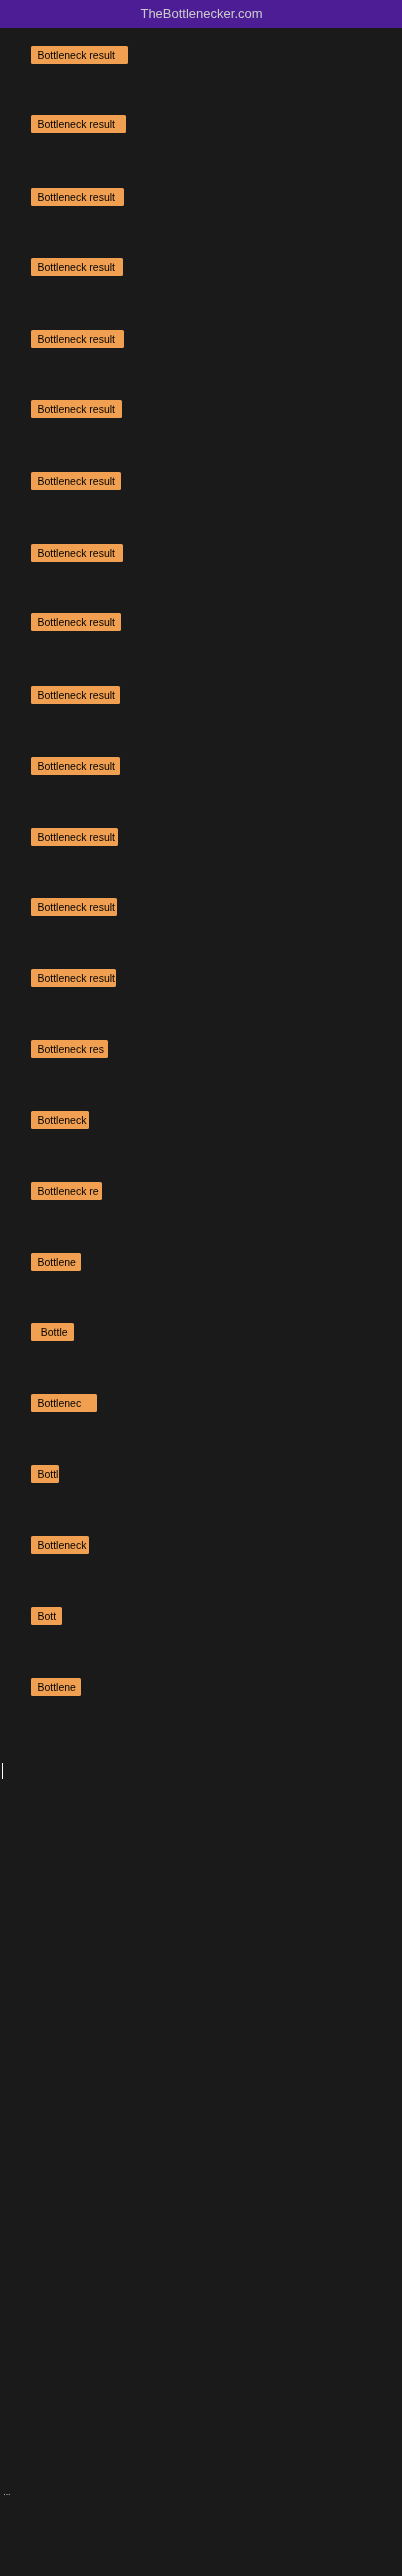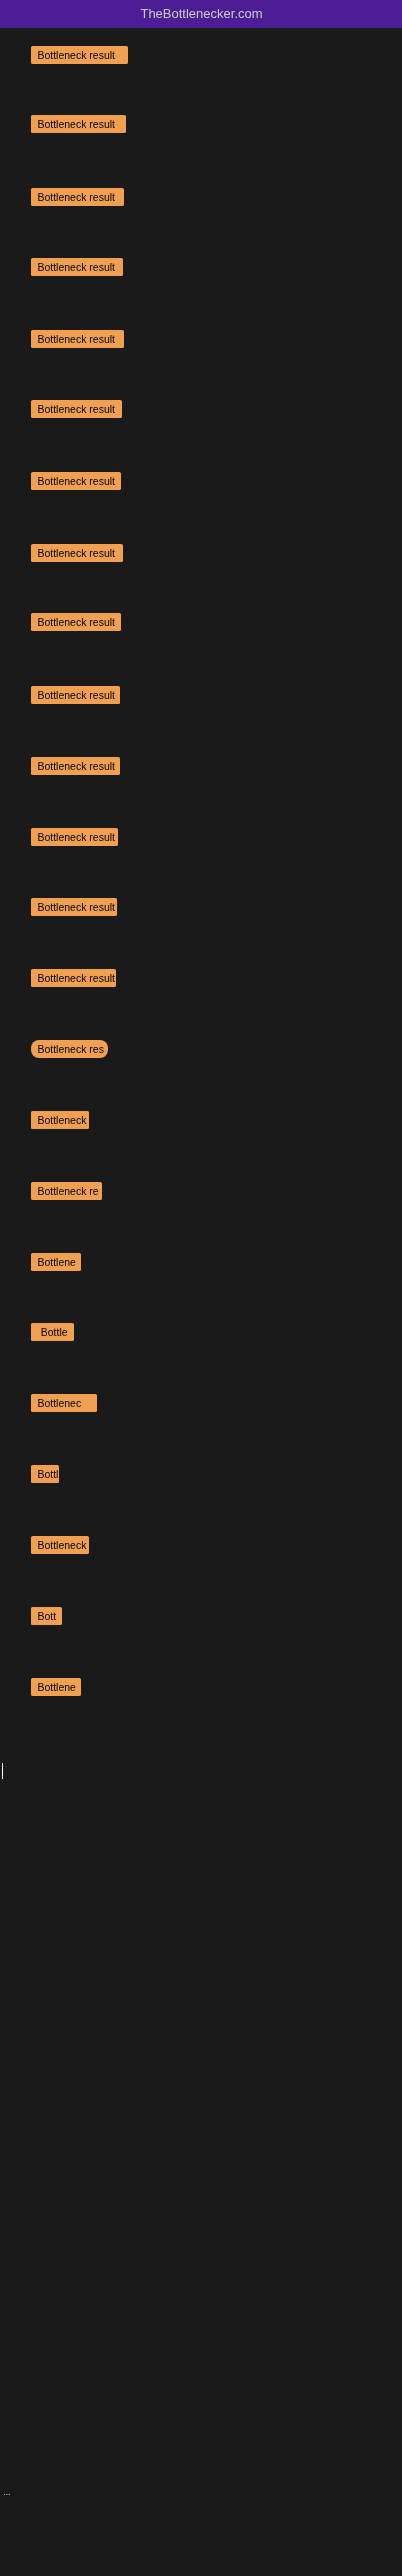--- a/index.html
+++ b/index.html
@@ -66,21 +66,21 @@
     <div class="bottleneck-item" style="top: 330px; width: 93px;">Bottleneck result</div>
     <div class="bottleneck-item" style="top: 400px; width: 91px;">Bottleneck result</div>
     <div class="bottleneck-item" style="top: 472px; width: 90px;">Bottleneck result</div>
     <div class="bottleneck-item" style="top: 544px; width: 92px;">Bottleneck result</div>
     <div class="bottleneck-item" style="top: 613px; width: 90px;">Bottleneck result</div>
     <div class="bottleneck-item" style="top: 686px; width: 89px;">Bottleneck result</div>
     <div class="bottleneck-item" style="top: 757px; width: 89px;">Bottleneck result</div>
     <div class="bottleneck-item" style="top: 828px; width: 87px;">Bottleneck result</div>
     <div class="bottleneck-item" style="top: 898px; width: 86px;">Bottleneck result</div>
     <div class="bottleneck-item" style="top: 969px; width: 85px;">Bottleneck result</div>
-    <div class="bottleneck-item" style="top: 1040px; width: 77px; border-radius: 8px;">Bottleneck res</div>
+    <div class="bottleneck-item" style="top: 1040px; width: 77px;">Bottleneck res</div>
     <div class="bottleneck-item" style="top: 1111px; width: 58px;">Bottleneck</div>
     <div class="bottleneck-item" style="top: 1182px; width: 71px;">Bottleneck re</div>
     <div class="bottleneck-item" style="top: 1253px; width: 50px;">Bottlene</div>
     <div class="bottleneck-item" style="top: 1323px; width: 43px; text-align: right;">Bottle</div>
     <div class="bottleneck-item" style="top: 1394px; width: 66px;">Bottlenec</div>
     <div class="bottleneck-item" style="top: 1465px; width: 28px;">Bottlen</div>
     <div class="bottleneck-item" style="top: 1536px; width: 58px;">Bottleneck</div>
     <div class="bottleneck-item" style="top: 1607px; width: 31px; text-align: right;">Bott</div>
     <div class="bottleneck-item" style="top: 1678px; width: 50px;">Bottlene</div>
     <div class="cursor-line" style="top: 1763px;"></div>

